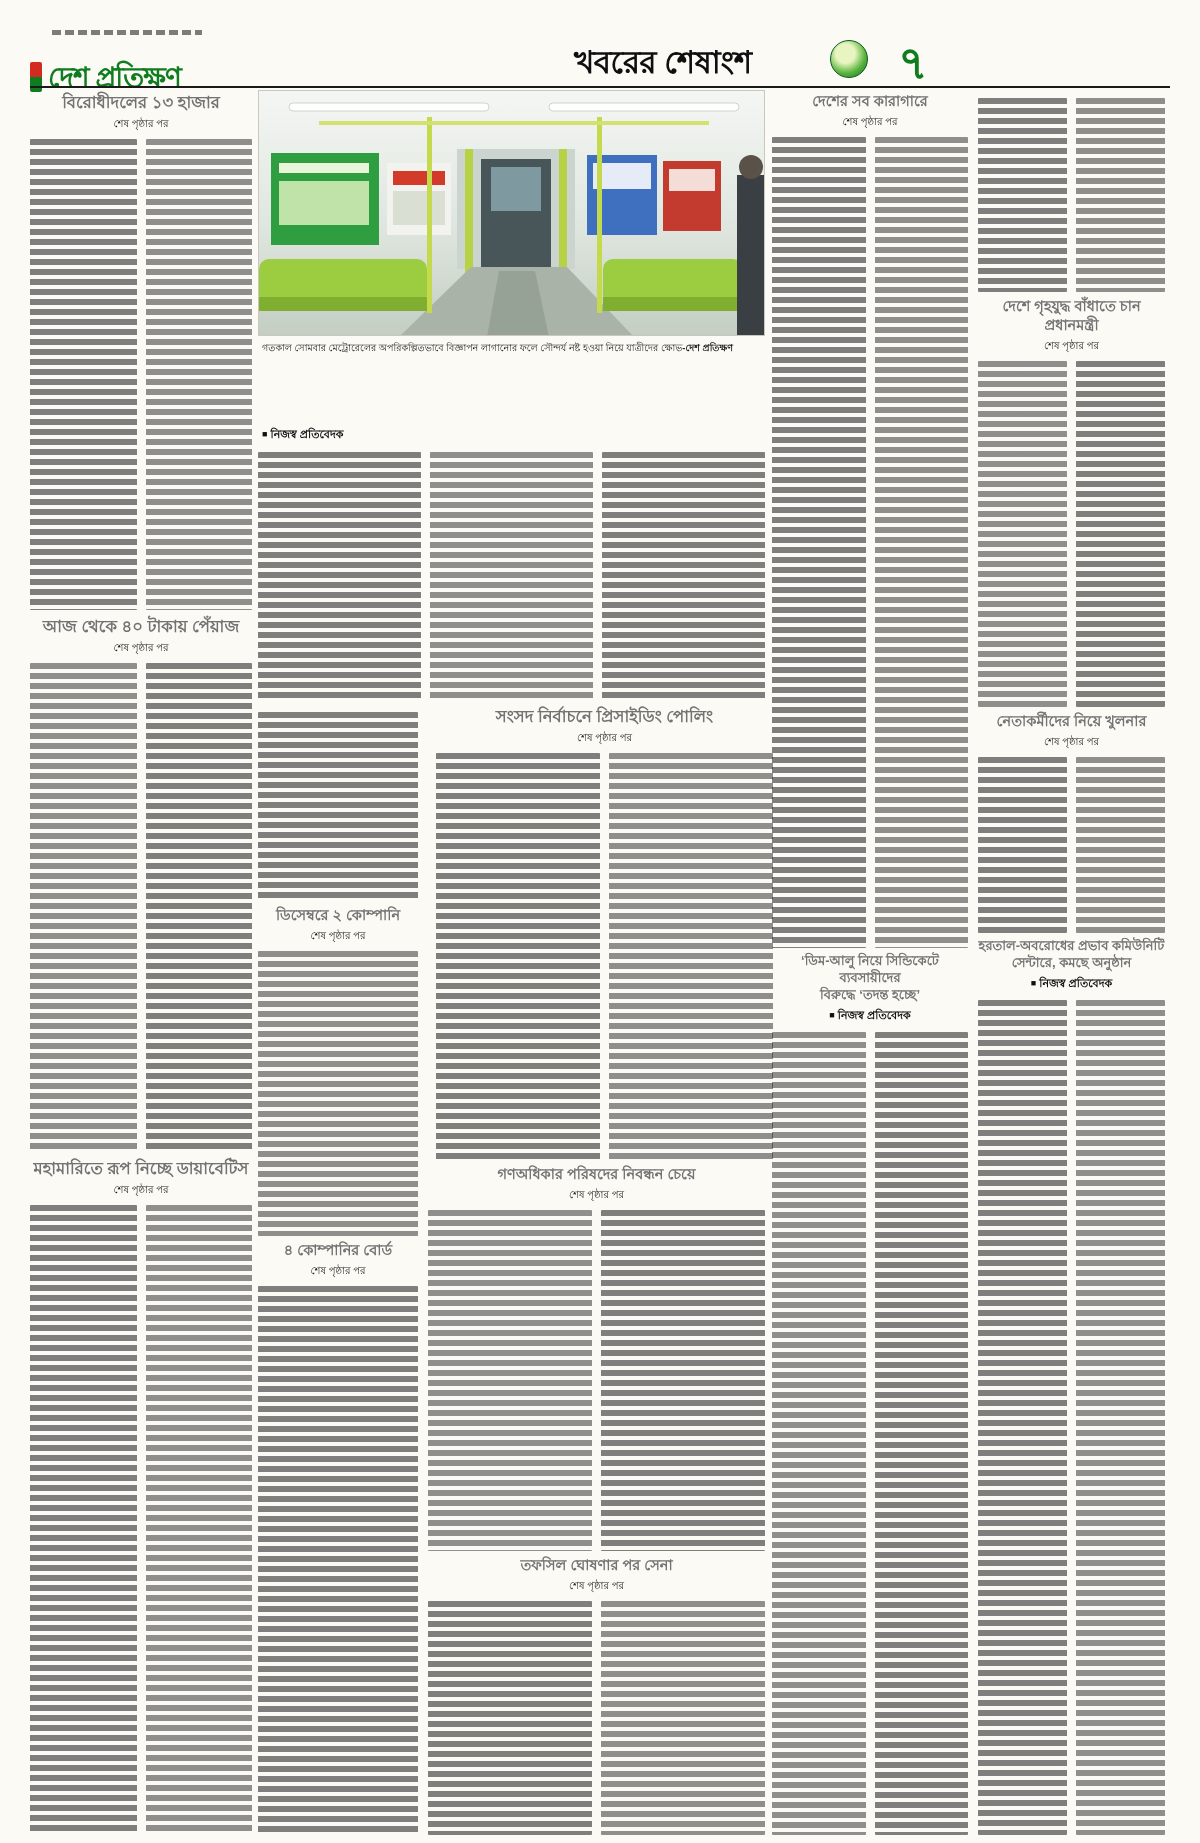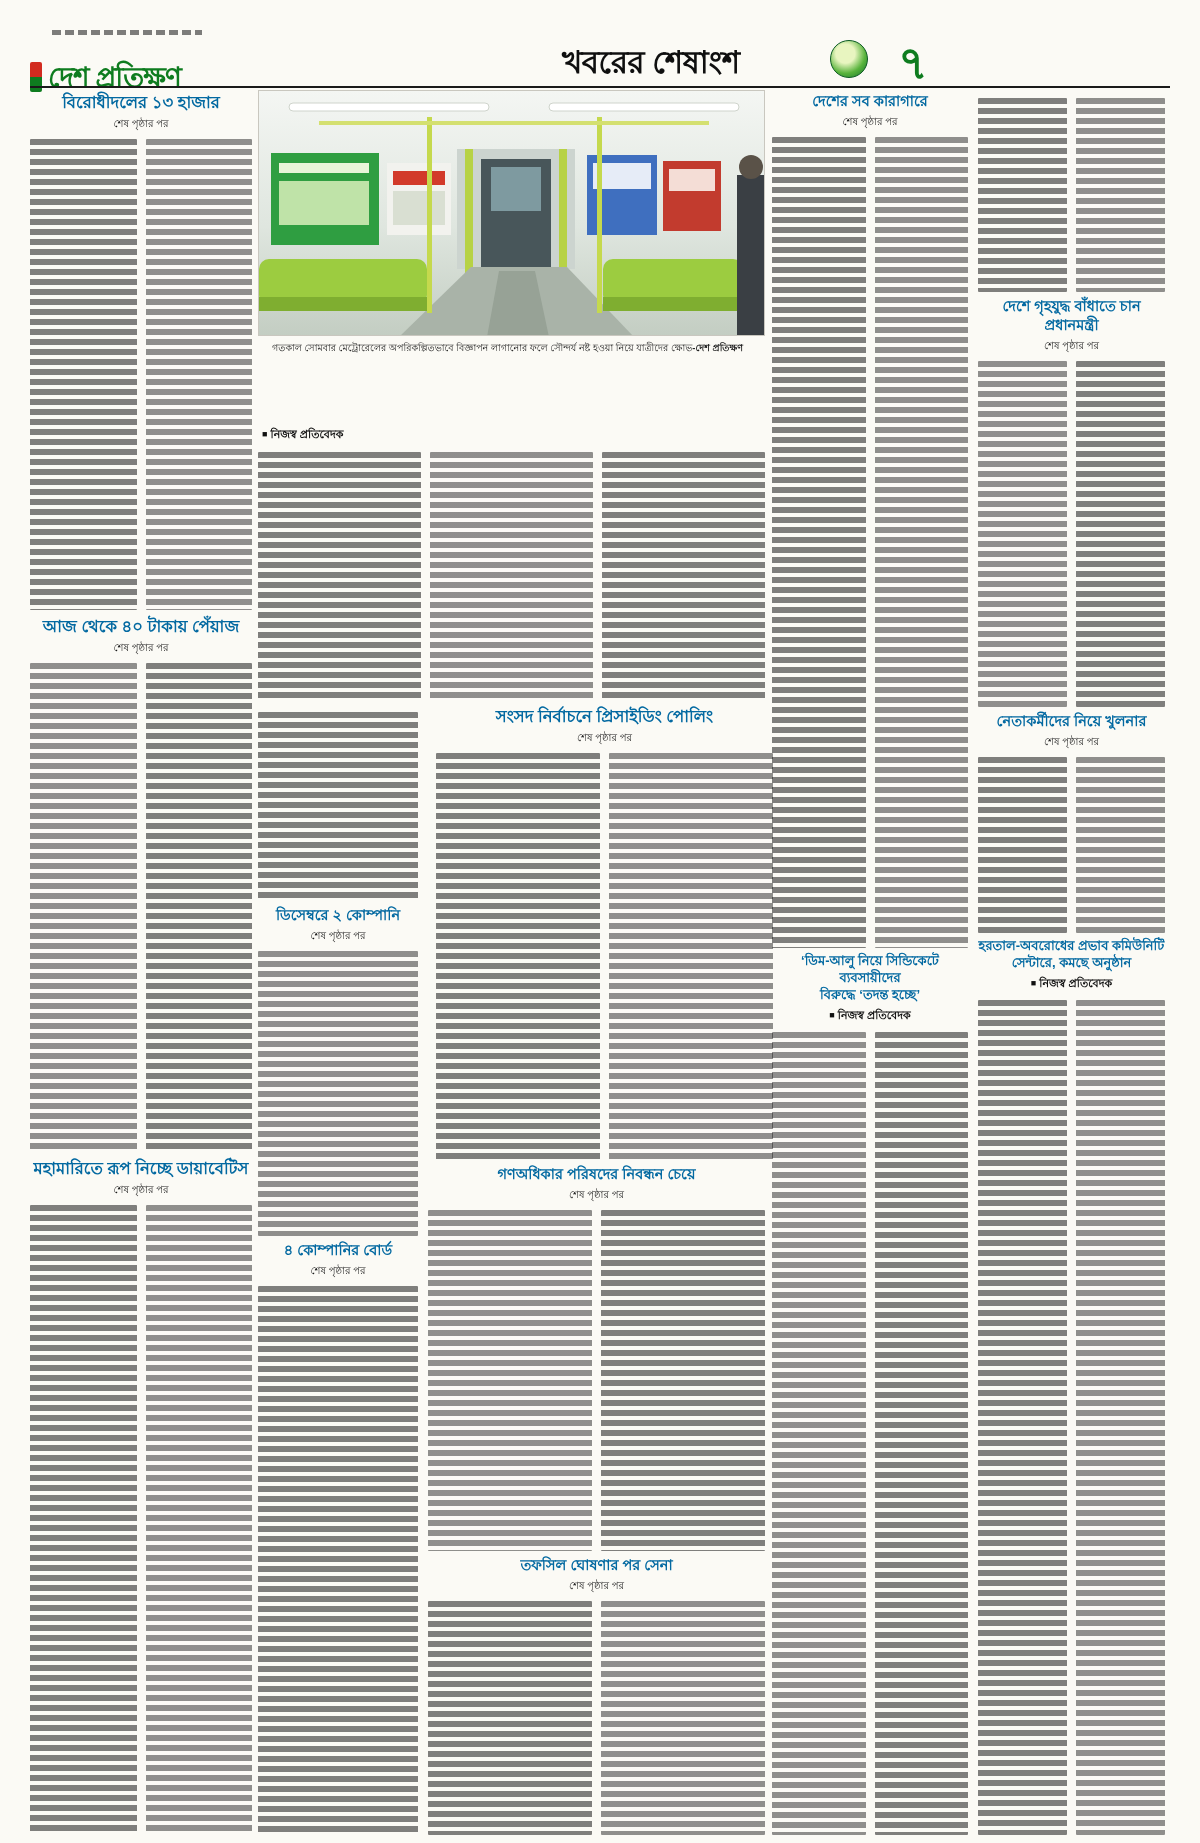--- a/index.html
+++ b/index.html
@@ -11,46 +11,46 @@
   }
   .page{position:absolute;inset:0;}
   
   .header{position:absolute;left:30px;top:26px;width:1140px;height:58px;}
   .header-rule{position:absolute;left:30px;top:86px;width:1140px;height:2px;background:#1a1a1a;}
   .masthead{position:absolute;left:0;top:6px;display:flex;align-items:flex-end;gap:6px;}
   .masthead-mark{width:12px;height:30px;background:linear-gradient(180deg,#d22b1f 0 50%,#0e7c1f 50% 100%);border-radius:2px;}
   .masthead-name{font-size:28px;font-weight:bold;color:#0e7c1f;line-height:1;letter-spacing:-1px;margin-top:32px;}
   .masthead-regline{position:absolute;left:22px;top:-2px;width:150px;height:5px;
     background:repeating-linear-gradient(to right,rgba(40,40,40,.6) 0 9px,transparent 9px 13px);}
-  .section-title{position:absolute;left:532px;top:12px;font-size:31px;font-weight:bold;color:#0f0f0f;letter-spacing:-0.5px;}
+  .section-title{position:absolute;left:544px;top:12px;font-size:31px;font-weight:bold;color:#0f0f0f;letter-spacing:-0.5px;}
   .page-emblem{position:absolute;left:800px;top:14px;width:36px;height:36px;border-radius:50%;
     background:radial-gradient(circle at 40% 35%,#e8f5c0 0 30%,#58b33c 62%,#0e6e2a 100%);
     border:1px solid #0b5a22;}
   .page-number{position:absolute;left:868px;top:2px;font-size:46px;font-weight:bold;color:#0e7c1f;}
   .dateline{position:absolute;right:0;top:12px;text-align:right;}
   .dateline .day{font-size:16px;font-weight:bold;}
   .dateline .date{font-size:12px;margin-top:4px;}
   
   .article{position:absolute;display:flex;flex-direction:column;}
-  .hl{font-weight:bold;text-align:center;color:#0369a1;line-height:1.3;}
+  .hl{font-weight:bold;text-align:center;color:#737373;line-height:1.3;}
   .hl-xl{font-size:27px;line-height:1.25;}
   .hl-md{font-size:16.5px;}
   .hl-sm{font-size:14.5px;}
   .hl-xs{font-size:13px;}
   .cont{font-size:10px;font-weight:normal;text-align:center;margin-top:3px;color:#1c1c1c;}
   .byline{font-size:11px;font-weight:bold;color:#111;}
   .byline .sq{font-size:9px;vertical-align:1px;}
   .byline.center{text-align:center;margin-top:3px;}
   .cols{flex:1;display:flex;gap:9px;margin-top:6px;min-height:0;}
   .txt{flex:1;border-radius:1px;
     background:repeating-linear-gradient(to bottom,rgba(25,25,25,.55) 0 6px,transparent 6px 10px);}
   .txt.light{background:repeating-linear-gradient(to bottom,rgba(25,25,25,.48) 0 6px,transparent 6px 10px);}
   
   .photo{position:absolute;left:258px;top:90px;width:507px;height:246px;overflow:hidden;border:1px solid #c9c7bf;box-sizing:border-box;}
-  .caption{position:absolute;left:254px;top:341px;width:507px;display:flex;justify-content:center;gap:0;font-size:9.5px;color:#222;white-space:nowrap;overflow:hidden;}
+  .caption{position:absolute;left:244px;top:341px;width:507px;display:flex;justify-content:center;gap:0;font-size:9.5px;color:#222;white-space:nowrap;overflow:hidden;}
   .caption .credit{font-weight:bold;}
   .metro-hl{position:absolute;left:240px;top:354px;width:540px;}
   .metro-byline{position:absolute;left:262px;top:426px;}
 </style>
 </head>
 <body>
 
 <div class="page">
 
   <div class="header">

